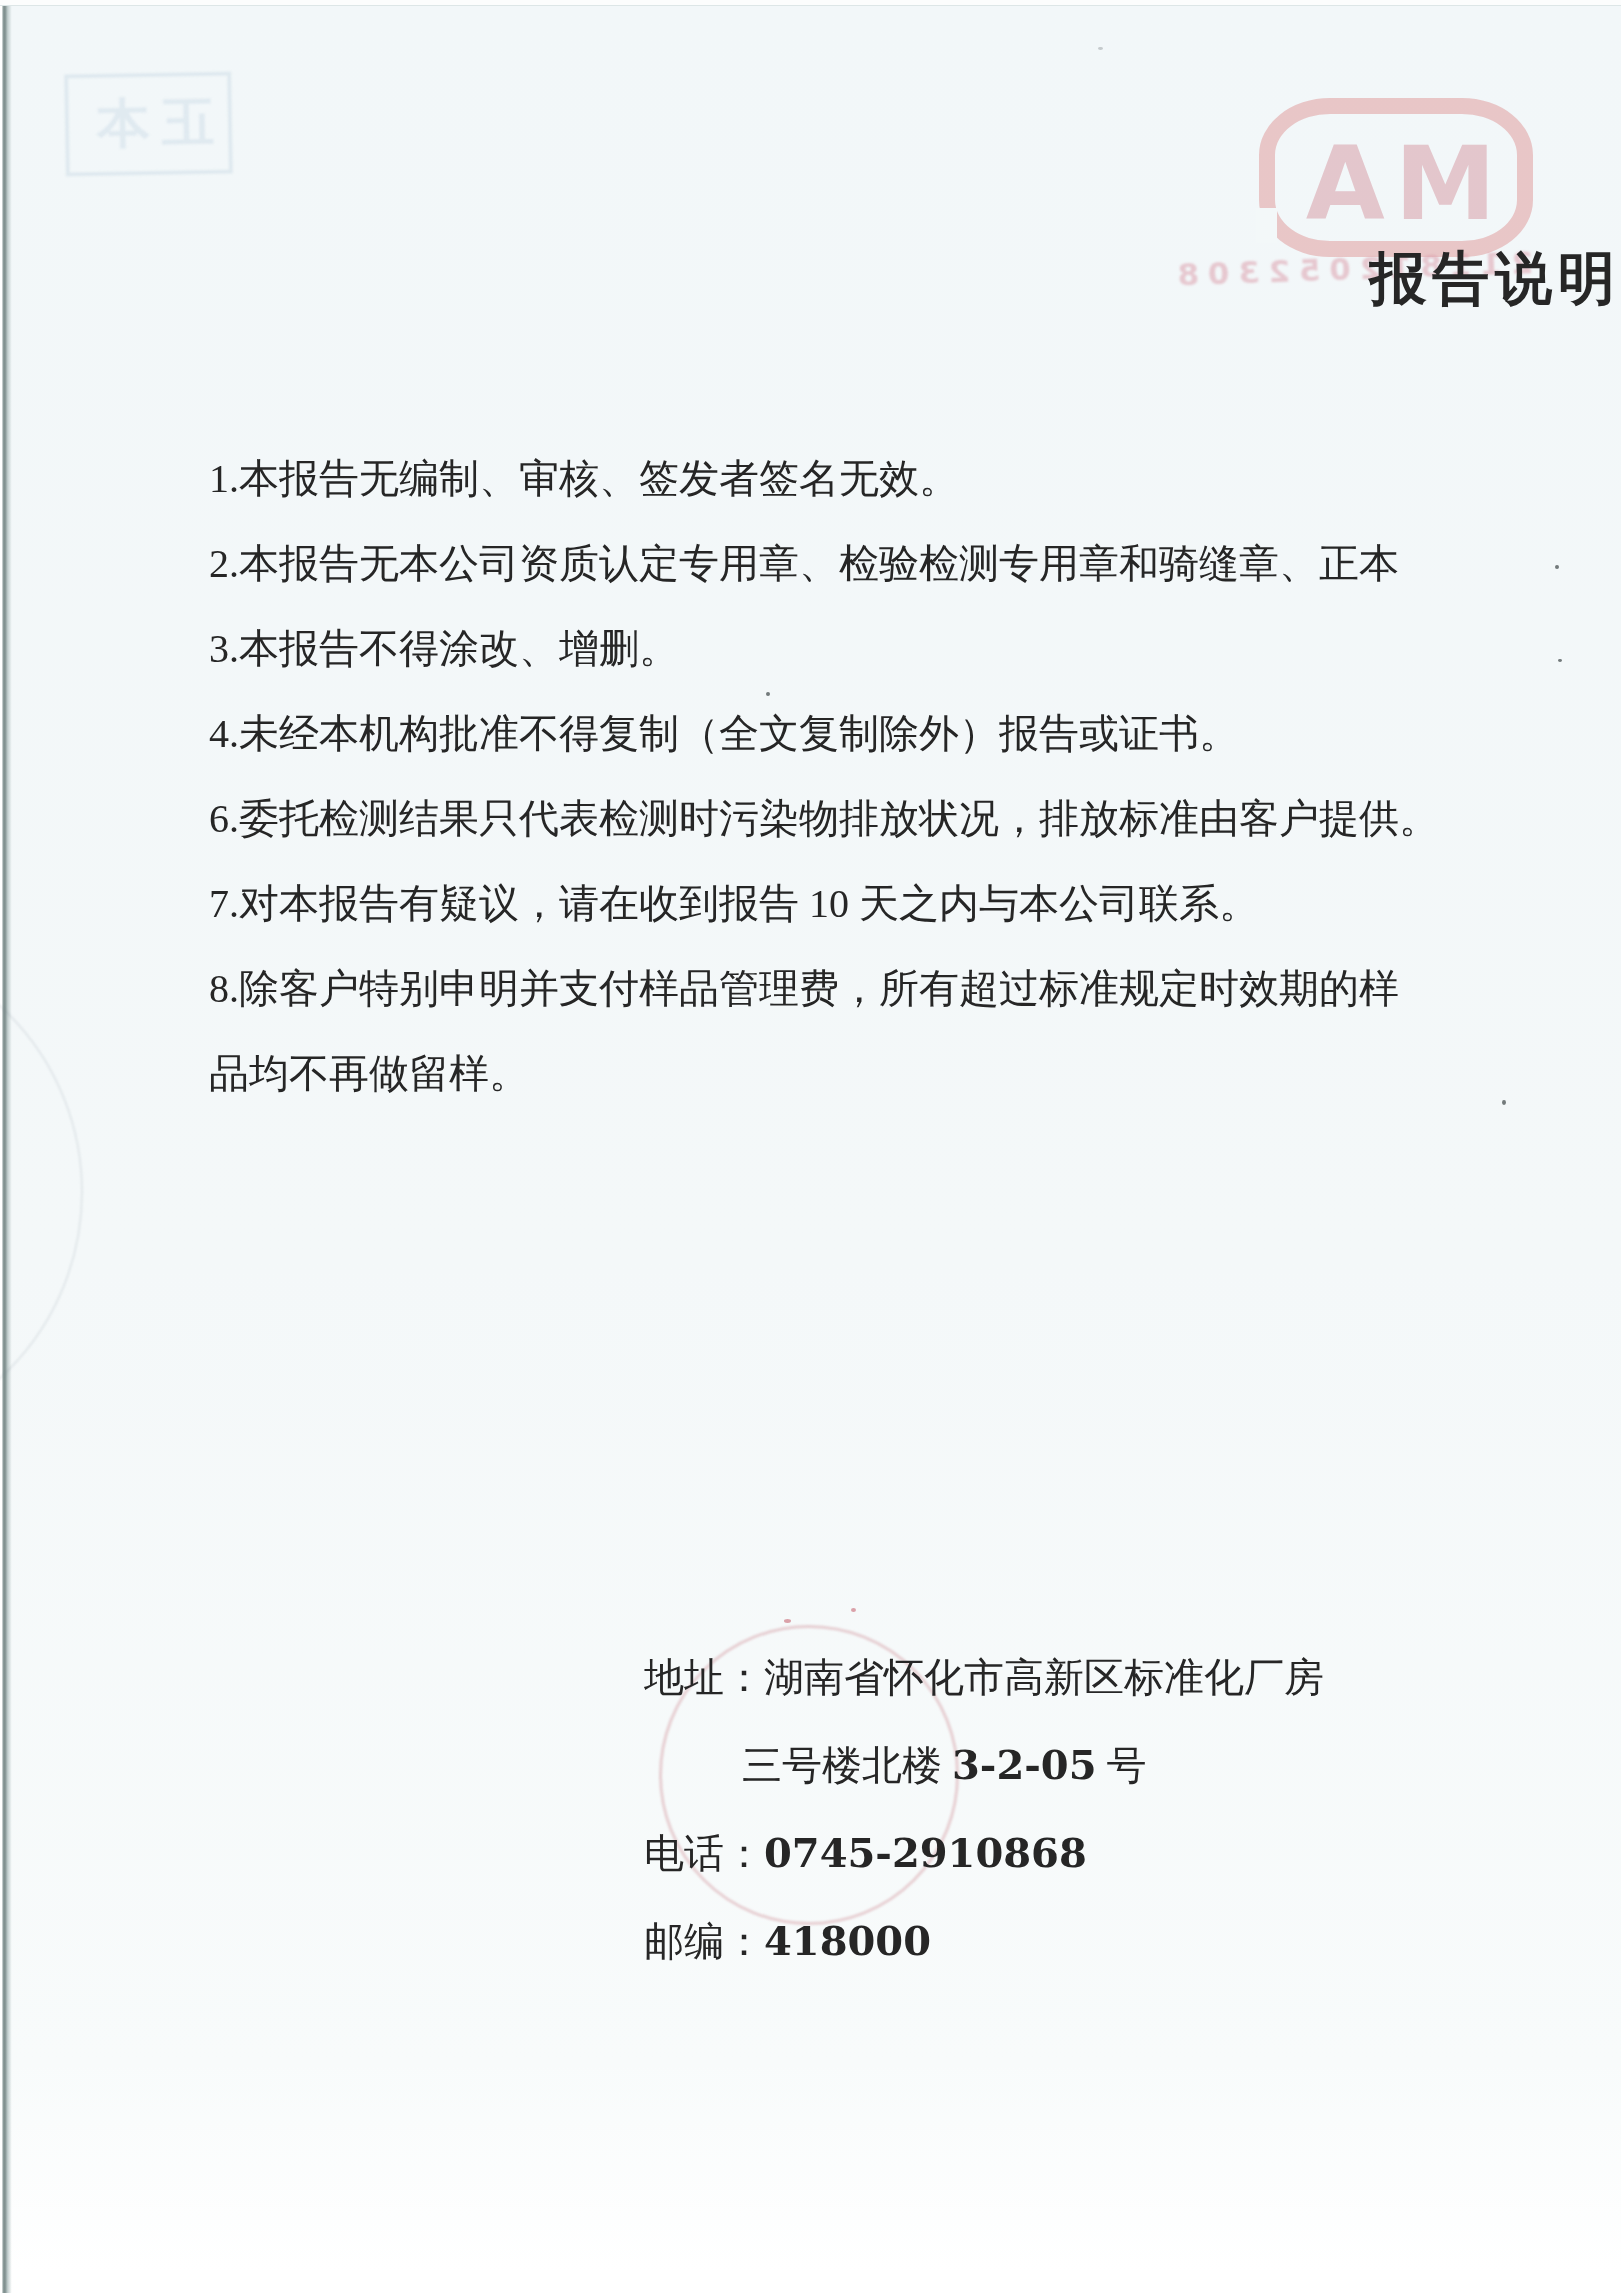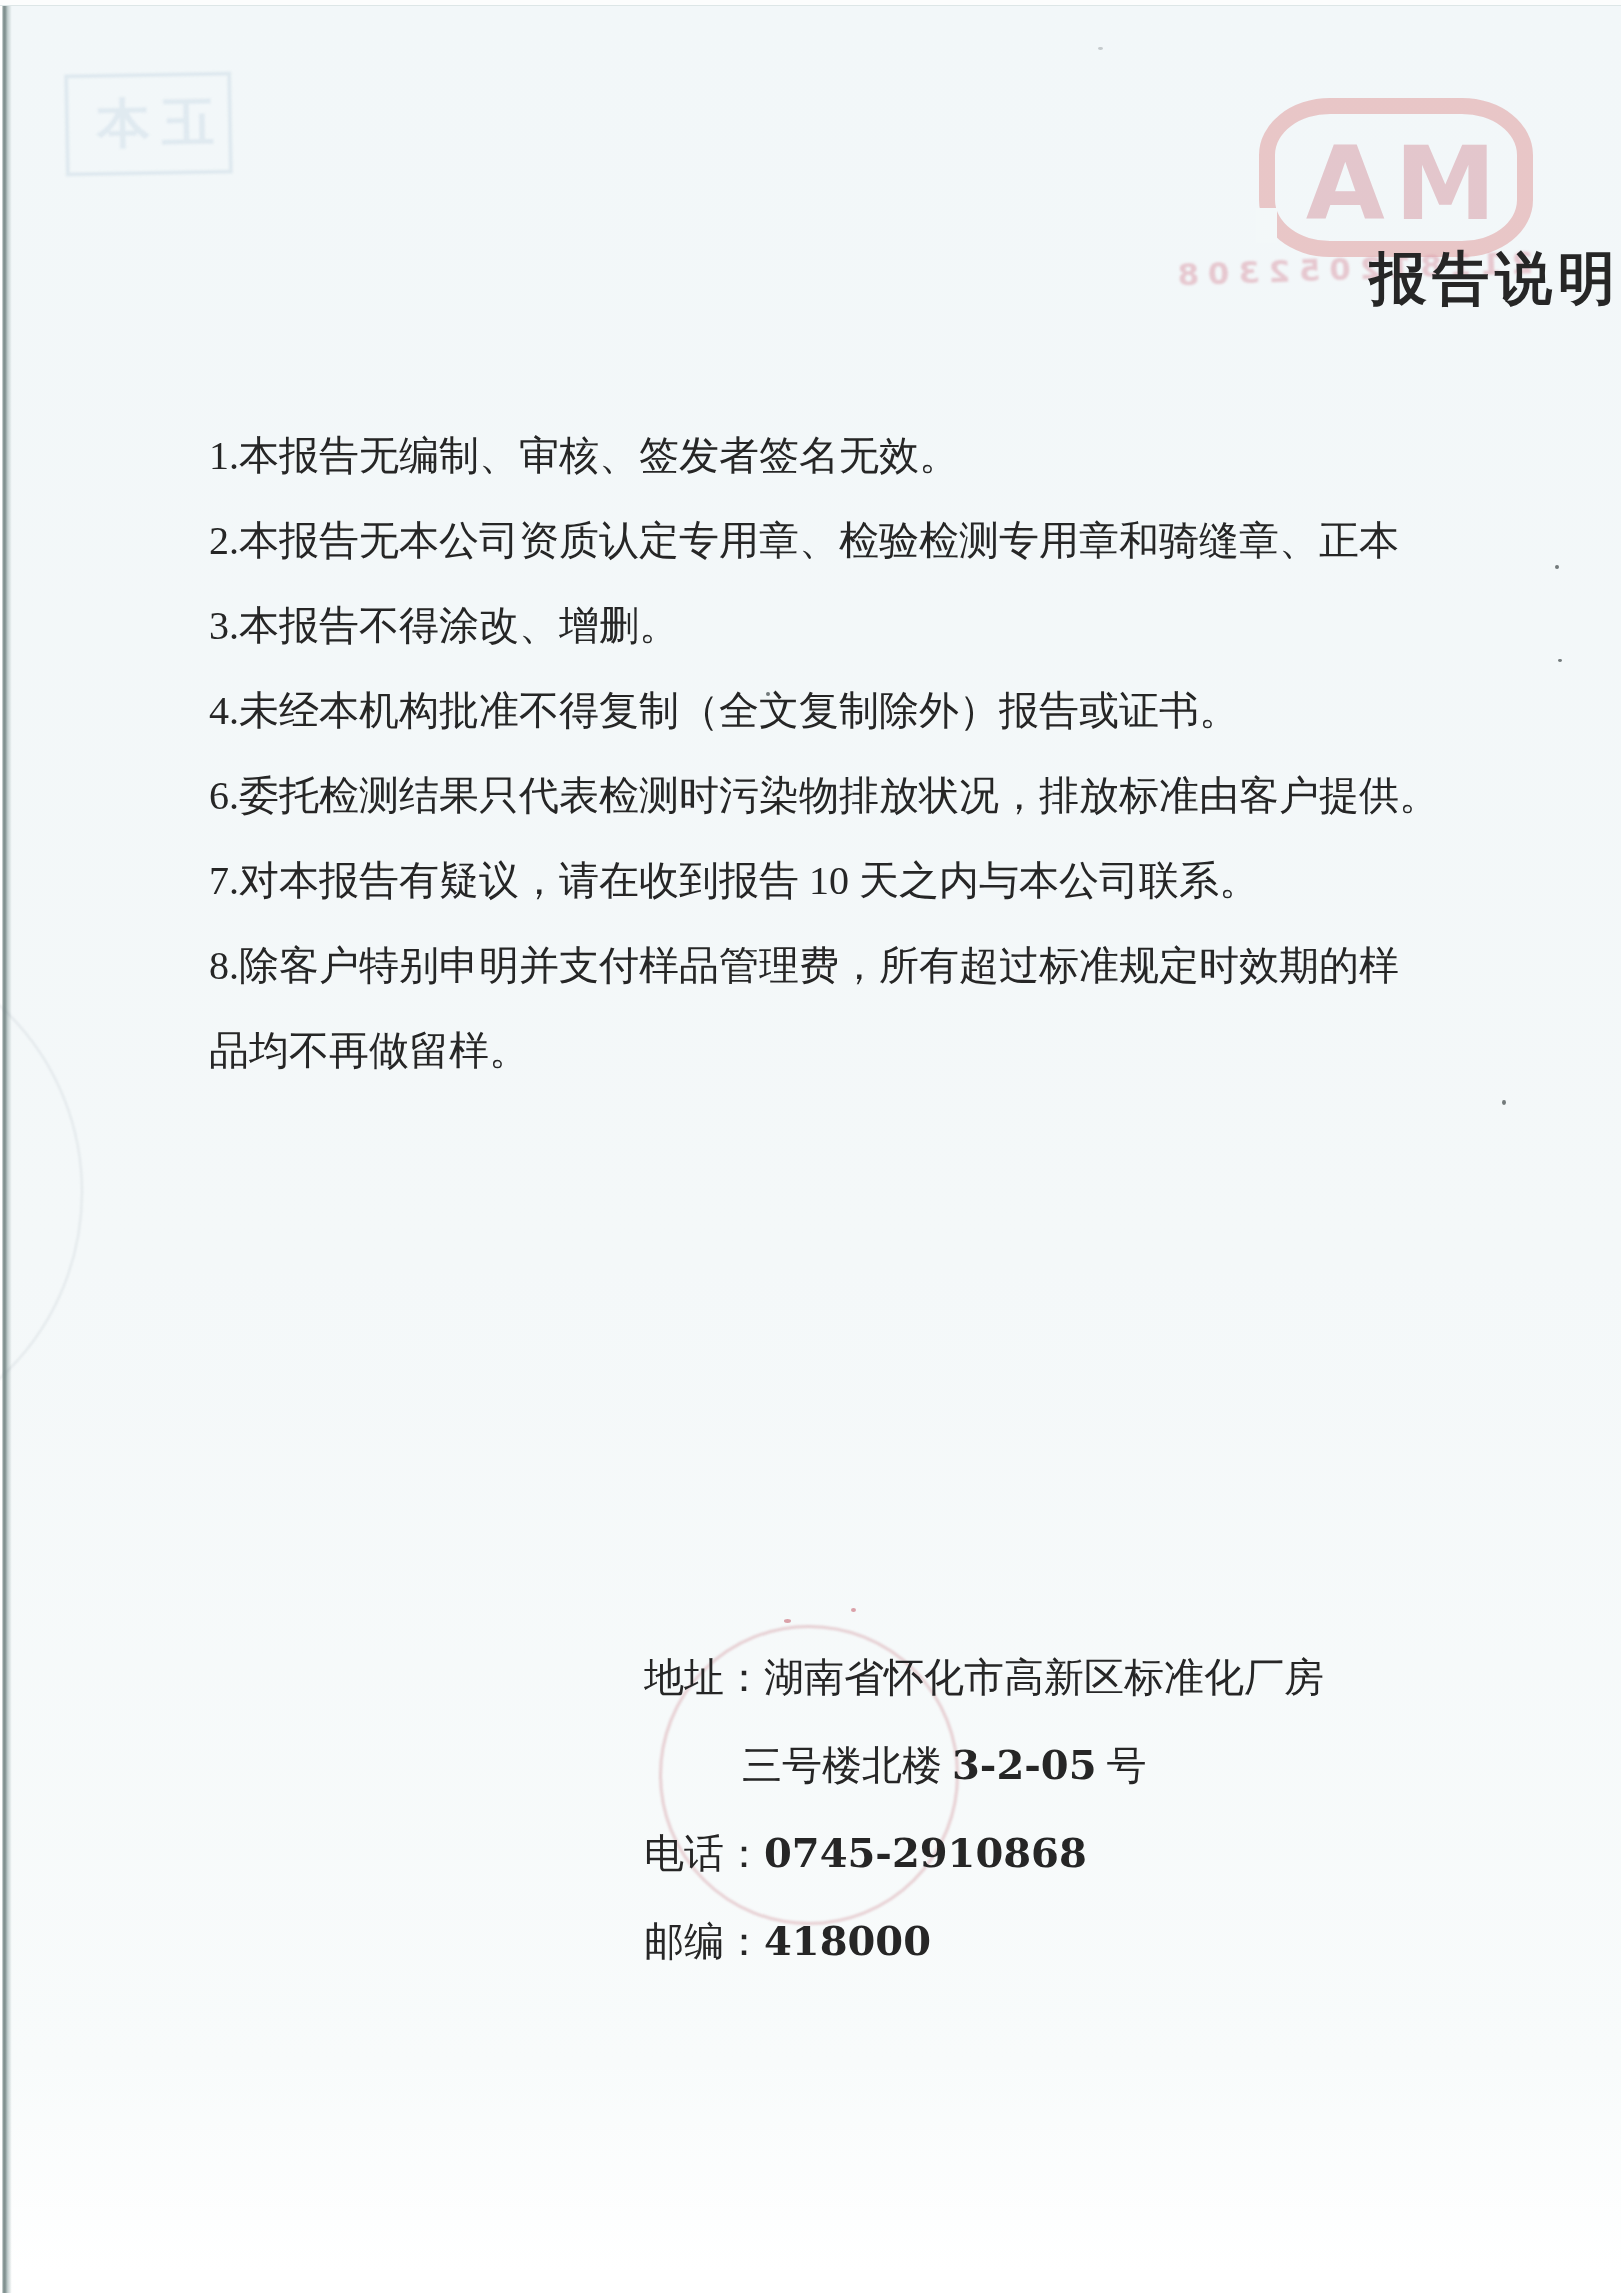--- a/index.html
+++ b/index.html
@@ -81,21 +81,21 @@
     border-radius: 50%;
     filter: blur(1px);
   }
   
   .title {
     position: absolute; left: 0; top: 241px; width: 100%;
     margin: 0; text-align: right;
     font-size: 57px; font-weight: bold; letter-spacing: 5.9px;
   }
   .notes {
-    position: absolute; left: 209px; top: 413px; width: 1235px;
+    position: absolute; left: 209px; top: 436px; width: 1235px;
     font-size: 40px; line-height: 85px;
   }
   .note-line { white-space: nowrap; }
   .contact {
     position: absolute; left: 644px; top: 1634px;
     font-size: 40px; line-height: 87px;
   }
   .contact-row { white-space: nowrap; }
   .contact-row.indent { padding-left: 98px; }
   .num {

